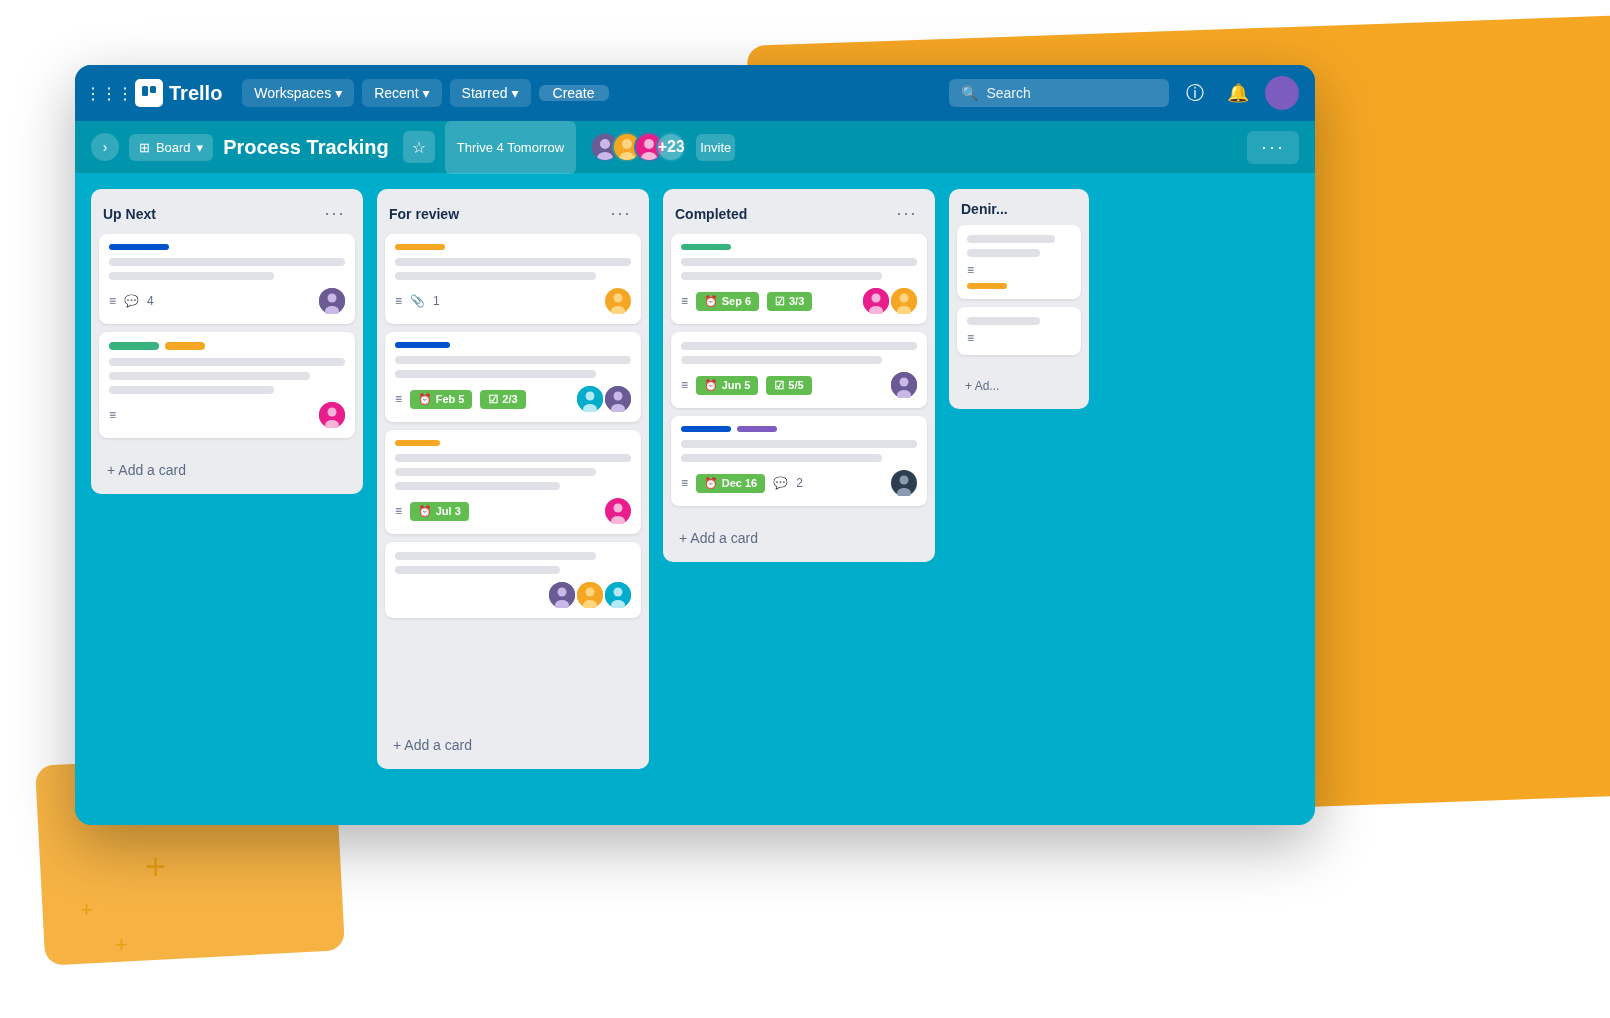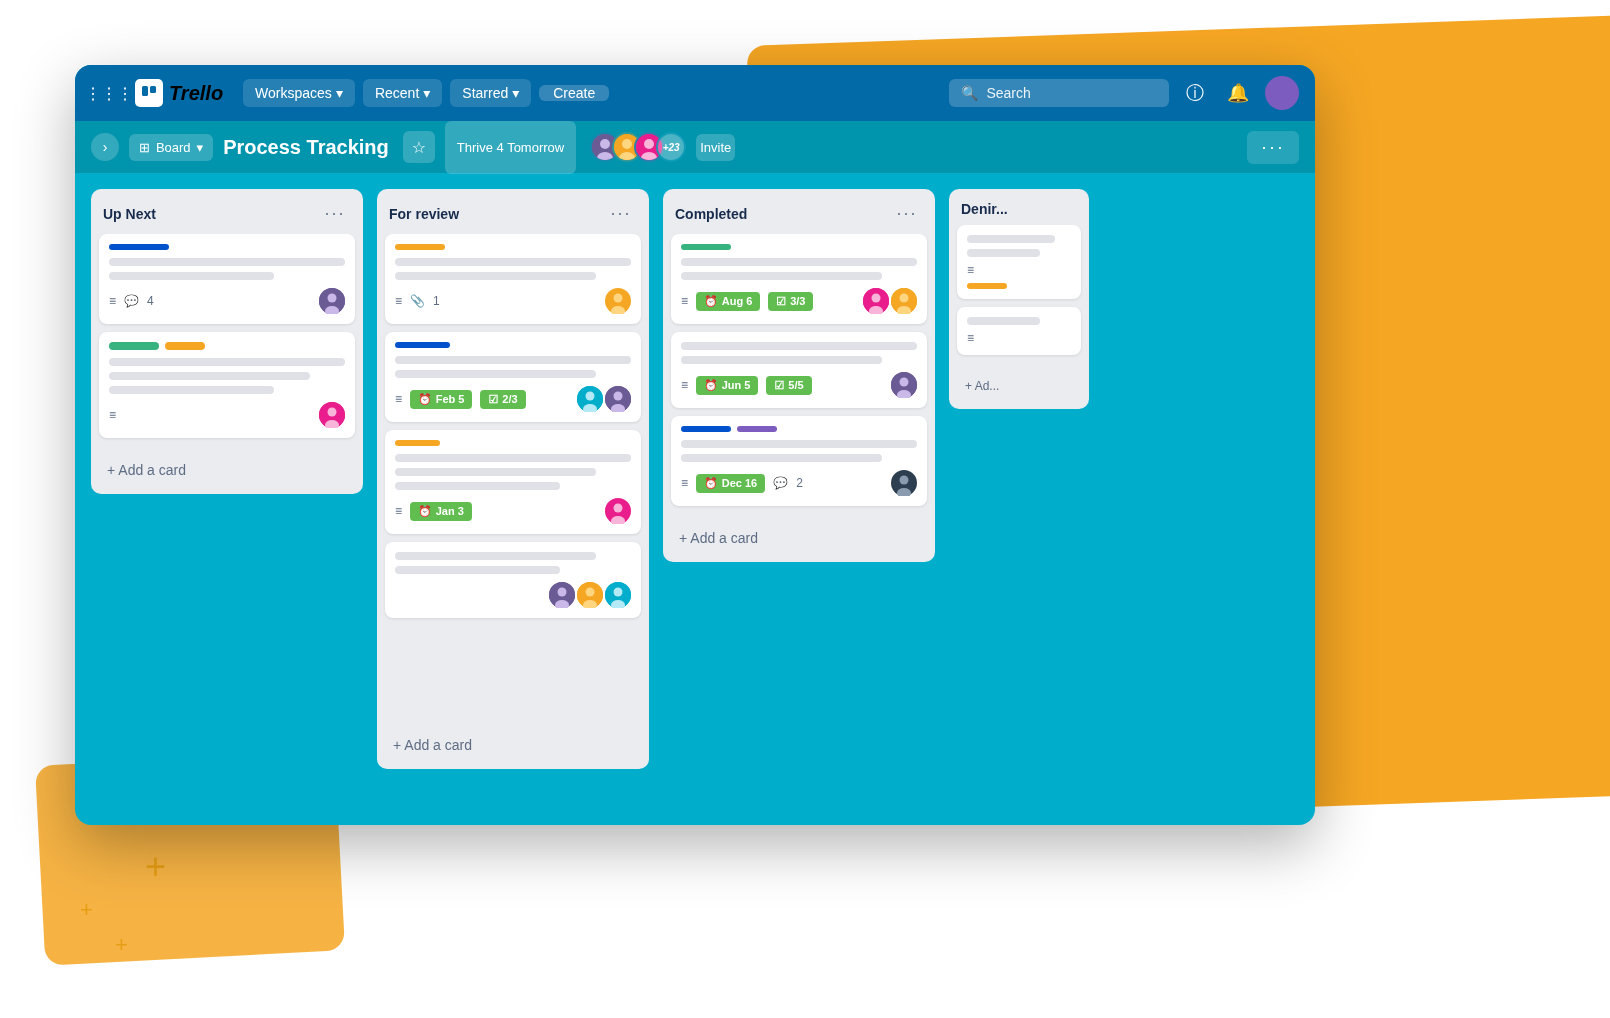--- a/index.html
+++ b/index.html
@@ -62,24 +62,23 @@
     }
     .trello-logo-icon {
       background: #fff;
       color: #026aa7;
       width: 28px; height: 28px;
       border-radius: 5px;
       display: flex; align-items: center; justify-content: center;
       font-weight: 900; font-size: 14px;
     }
     .trello-logo-text {
-      color: #000000;
+      color: #ffffff;
       font-size: 20px;
       font-weight: 700;
-      font-style: italic;
     }
     .nav-btn {
       color: #fff;
       background: rgba(255,255,255,0.15);
       border: none;
       border-radius: 6px;
       padding: 6px 12px;
       font-size: 14px;
       cursor: pointer;
       display: flex;
@@ -203,22 +202,21 @@
       font-weight: 700;
       color: #fff;
     }
     .member-avatar:first-child { margin-left: 0; }
     .avatar-purple { background: #6b5b95; }
     .avatar-orange { background: #f5a623; }
     .avatar-pink { background: #e91e8c; }
     .avatar-more {
       background: rgba(255,255,255,0.3);
       color: #fff;
-      font-size: 10px;
-      font-style: italic;
+      font-size: 16px;
     }
     .invite-btn {
       background: rgba(255,255,255,0.2);
       border: none;
       color: #fff;
       border-radius: 6px;
       padding: 6px 4px;
       font-size: 13px;
       cursor: pointer;
     }
@@ -618,21 +616,21 @@
         <div class="card">
           <div class="card-bar" style="background:#f5a623;width:45px;"></div>
           <div class="card-line card-line-long"></div>
           <div class="card-line card-line-medium"></div>
           <div class="card-line card-line-short"></div>
           <div class="card-footer">
             <div class="card-meta">
               <span>≡</span>
               <span class="badge badge-date">
                 <span>⏰</span>
-                <span>Jan 3</span>
+                <span>Jul 3</span>
               </span>
             </div>
             <div class="card-avatar">
               <svg width="26" height="26" viewBox="0 0 26 26">
                   <circle cx="13" cy="13" r="13" fill="#e91e8c"></circle>
                   <circle cx="13" cy="10" r="4.5" fill="#f8b4d9"></circle>
                   <ellipse cx="13" cy="23" rx="7" ry="5" fill="#f8b4d9"></ellipse>
                 </svg>
             </div>
           </div>
@@ -685,21 +683,21 @@
 
         <div class="card">
           <div class="card-bar" style="background:#36b37e;width:50px;"></div>
           <div class="card-line card-line-long"></div>
           <div class="card-line card-line-medium"></div>
           <div class="card-footer">
             <div class="card-meta">
               <span>≡</span>
               <span class="badge badge-date">
                 <span>⏰</span>
-                <span>Aug 6</span>
+                <span>Sep 6</span>
               </span>
               <span class="badge badge-check">
                 <span>☑</span>
                 <span>3/3</span>
               </span>
             </div>
             <div class="card-avatars">
               <div class="card-avatar" style="background:#e91e8c;">
                 <svg width="26" height="26" viewBox="0 0 26 26">
                     <circle cx="13" cy="13" r="13" fill="#e91e8c"></circle>

